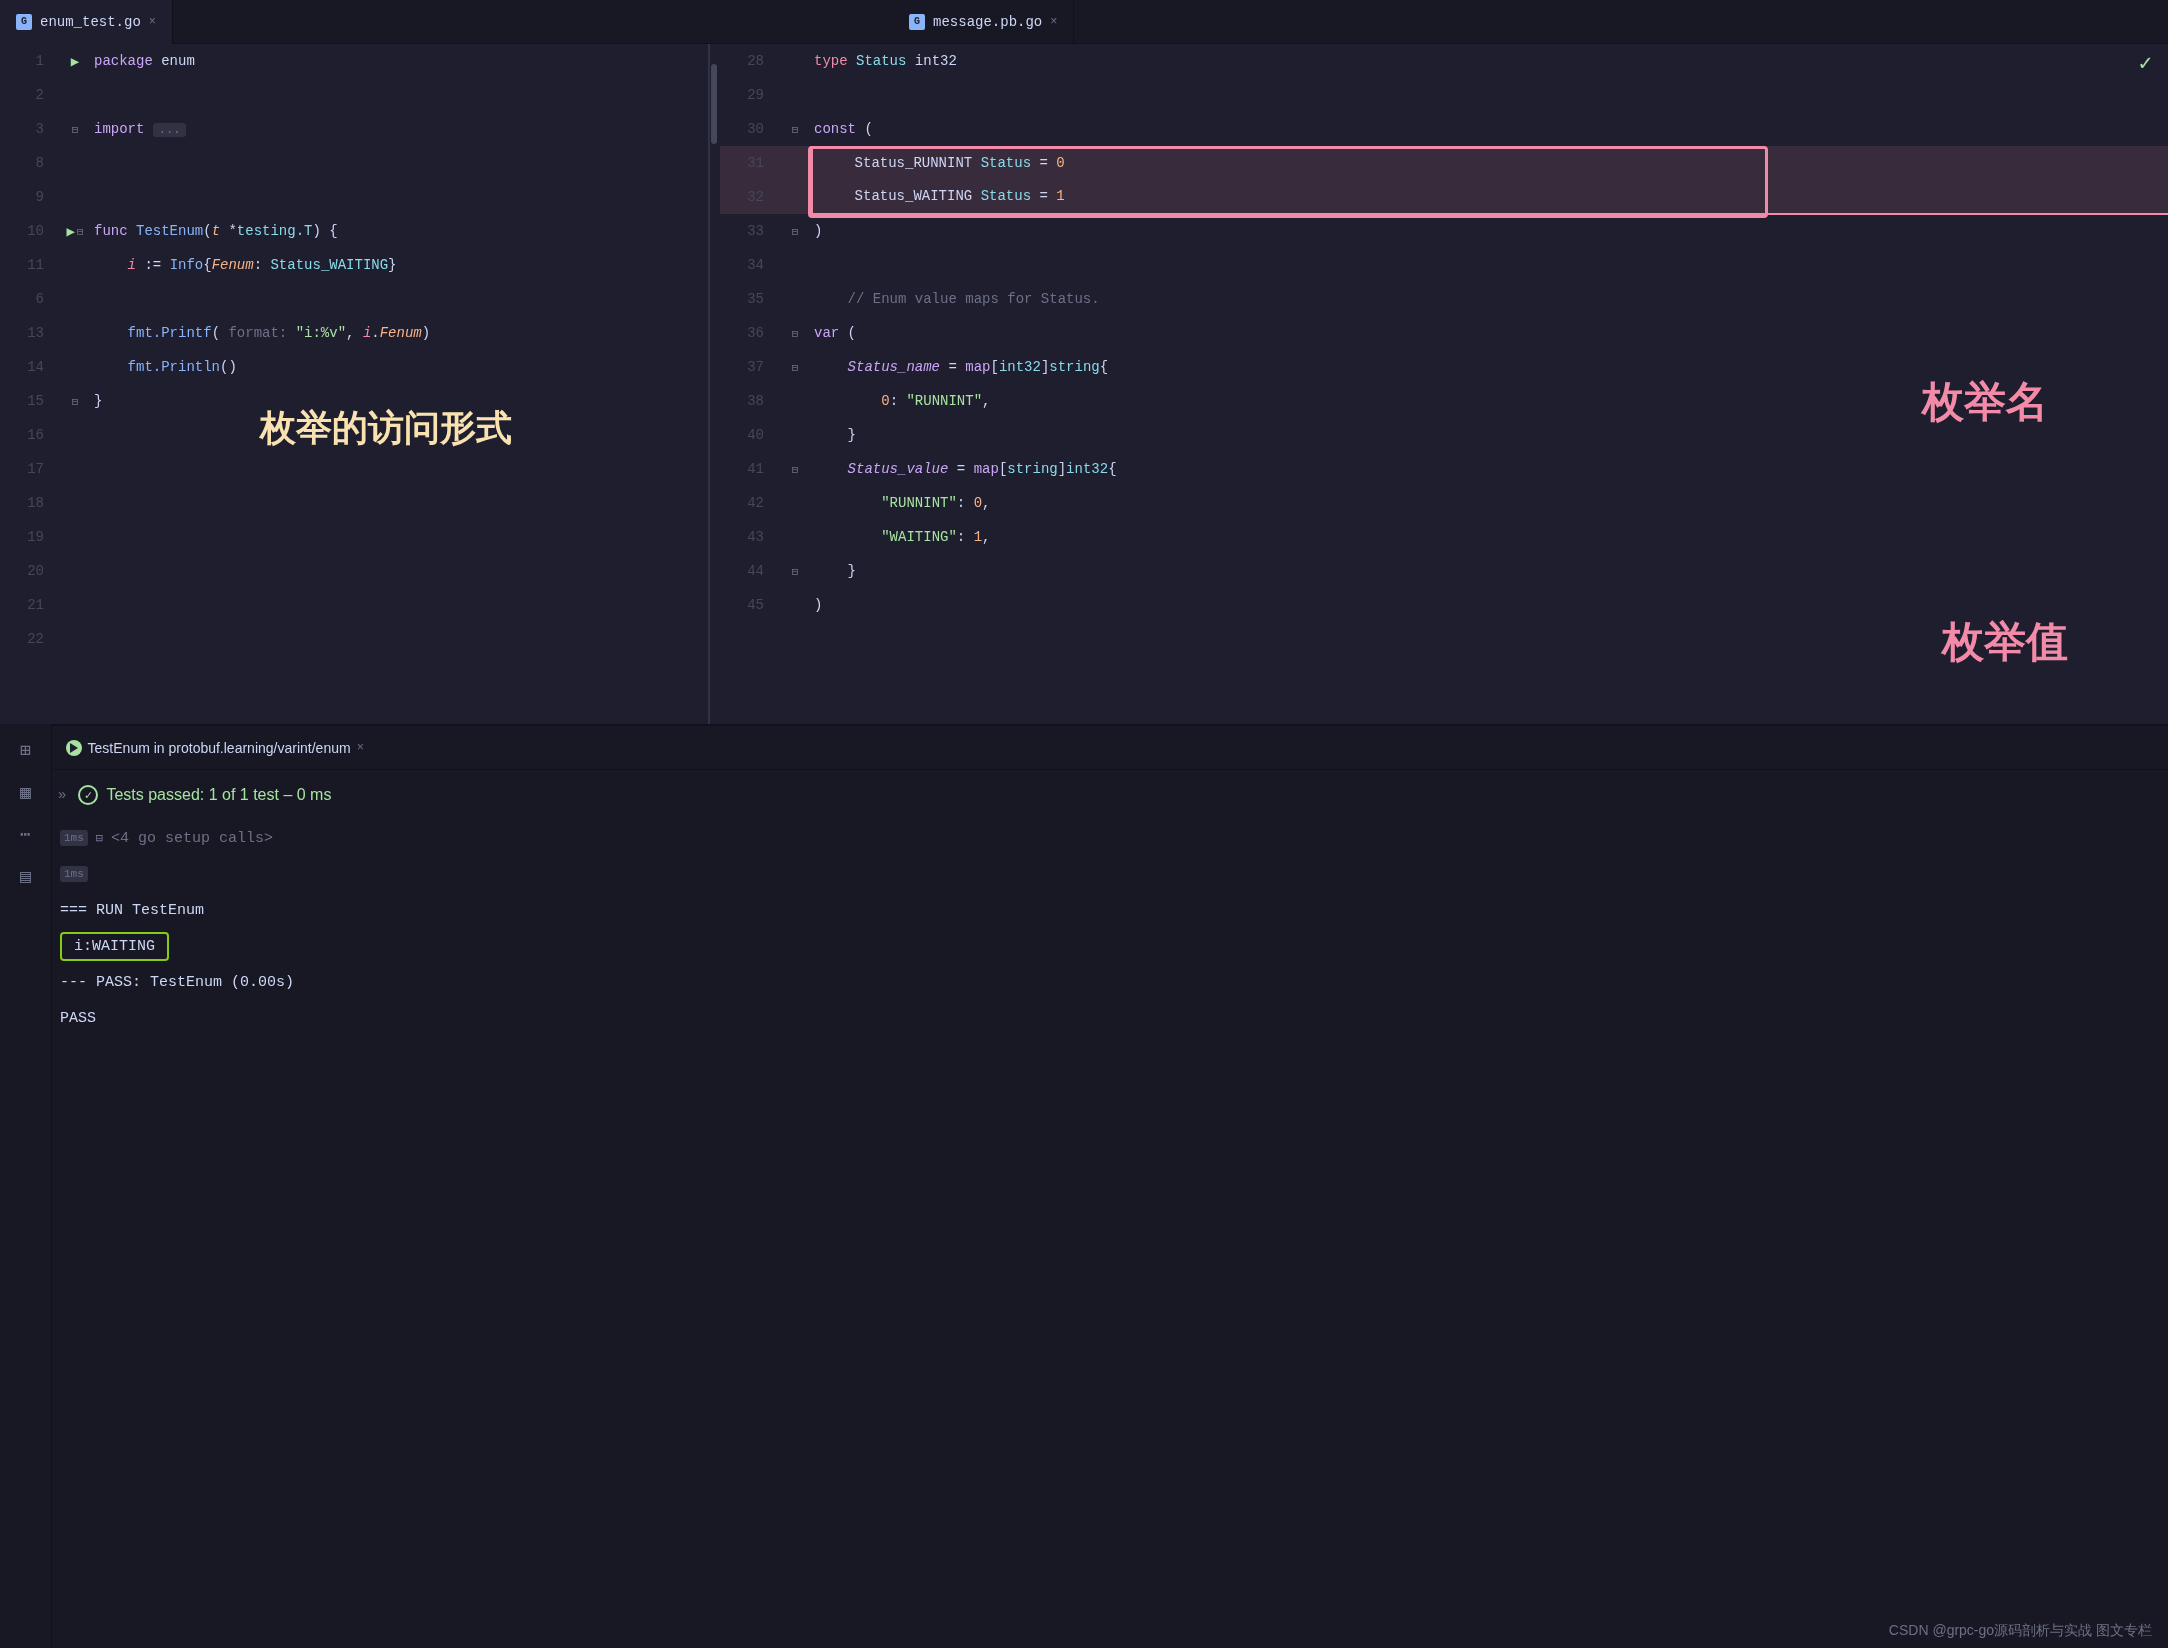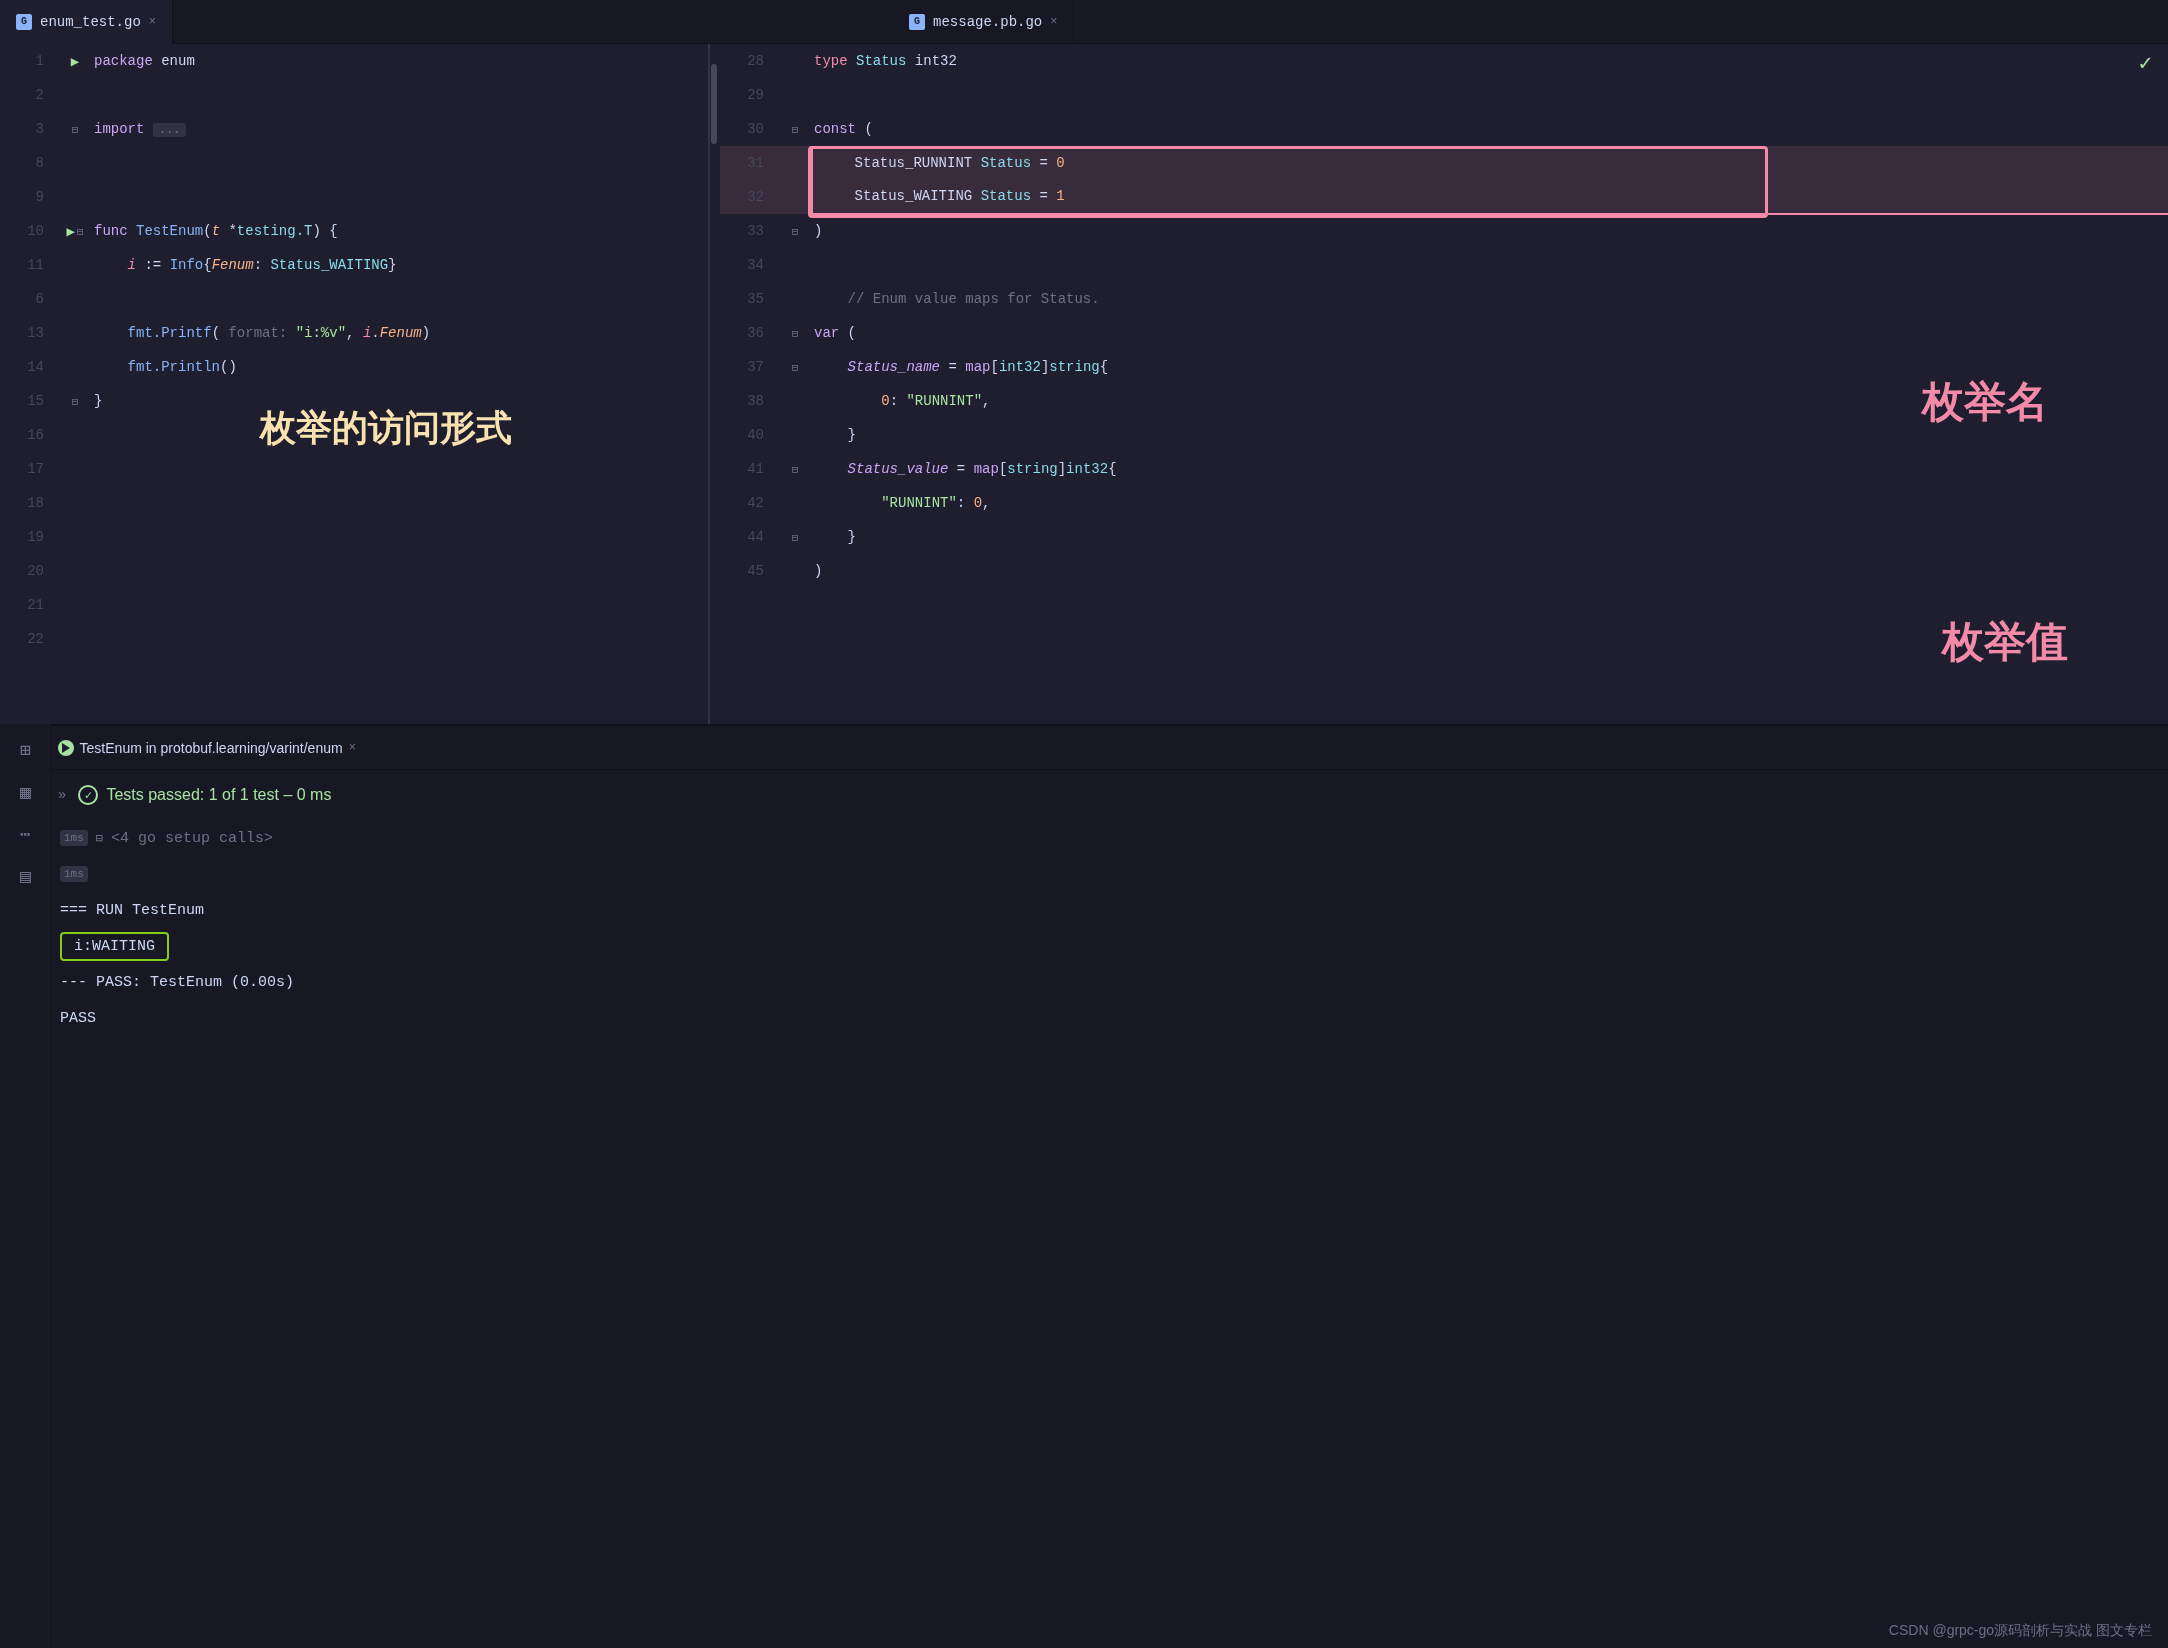--- a/index.html
+++ b/index.html
@@ -156,21 +156,21 @@
       display: flex;
       flex-direction: column;
     }
     .bottom-tab-bar {
       display: flex;
       align-items: center;
       background: #181825;
       height: 44px;
       border-bottom: 1px solid #11111b;
       padding-left: 12px;
-      gap: 8px;
+      gap: 16px;
     }
     .bottom-tab {
       display: flex;
       align-items: center;
       gap: 6px;
       color: #cdd6f4;
       font-size: 14px;
       padding: 0 8px;
     }
     .bottom-run-icon {
@@ -523,20 +523,25 @@
           </span>
         <span class="line-content">    <span class="var-italic">Status_value</span> = <span class="kw">map</span>[<span class="type">string</span>]<span class="type">int32</span>{</span>
       </div>
 
       <div class="code-line">
         <span class="line-number">42</span>
         <span class="line-gutter"></span>
         <span class="line-content">        <span class="str">"RUNNINT"</span>: <span class="num">0</span>,</span>
       </div>
 
+      <div class="code-line">
+        <span class="line-number">43</span>
+        <span class="line-gutter"></span>
+        <span class="line-content">        <span class="str">"WAITING"</span>: <span class="num">1</span>,</span>
+      </div>
 
       <div class="code-line">
         <span class="line-number">44</span>
         <span class="line-gutter">
             <span class="fold-icon">⊟</span>
           </span>
         <span class="line-content">    }</span>
       </div>
 
       <div class="code-line">

